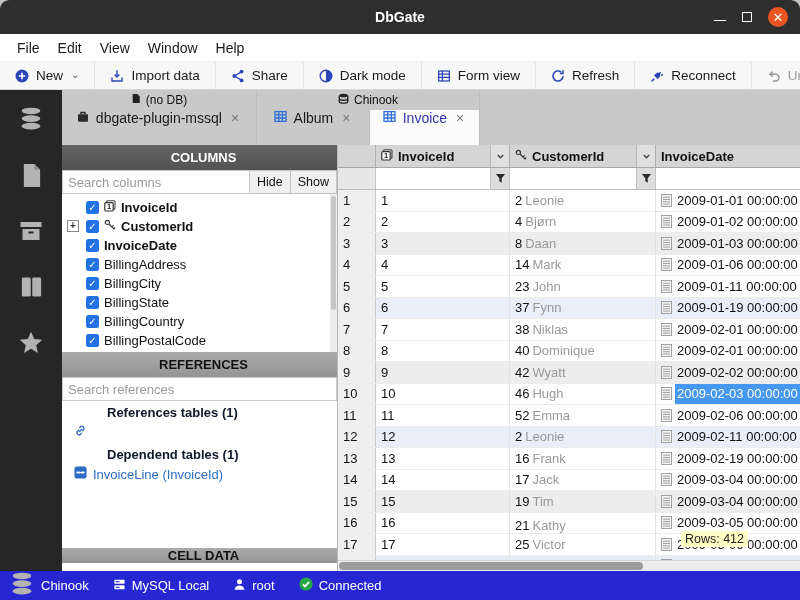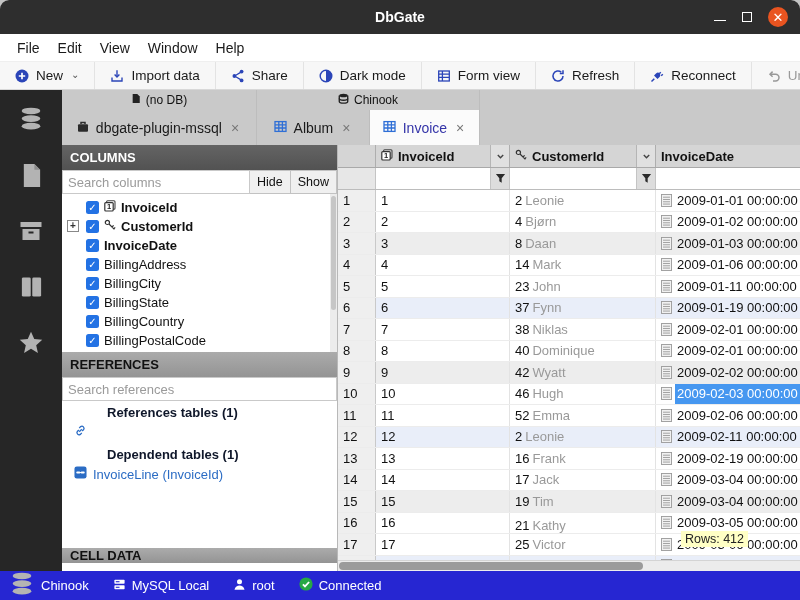--- a/index.html
+++ b/index.html
@@ -35,29 +35,29 @@
   .main{flex:1;display:flex;min-height:0;}
   .iconbar{flex:0 0 62px;background:#262626;display:flex;flex-direction:column;align-items:center;
     padding-top:16px;gap:30px;}
   .ib{width:26px;height:26px;display:flex;align-items:center;justify-content:center;}
   .workspace{flex:1;display:flex;flex-direction:column;min-width:0;}
   
   .tabstrip{flex:0 0 55px;background:#c9c9c9;display:flex;flex-direction:column;}
   .groups{flex:0 0 20px;display:flex;font-size:12px;color:#111;}
   .group{display:flex;align-items:center;justify-content:center;gap:5px;border-right:1px solid #bdbdbd;}
   .tabs{flex:0 0 35px;display:flex;}
-  .tab{display:flex;align-items:center;justify-content:center;gap:7px;font-size:14px;color:#1a1a1a;
+  .tab{display:flex;align-items:flex-start;justify-content:center;gap:7px;font-size:14px;color:#1a1a1a;
     border-right:1px solid #bdbdbd;background:#c9c9c9;}
   .tab.active{background:#fbfbfb;color:var(--tab-active-text);}
   .tab-close{color:#777;font-size:14px;padding:0 2px;}
   
   .content{flex:1;display:flex;min-height:0;}
   .leftpanel{flex:0 0 178px;background:#fff;border-right:1px solid #b8b8b8;display:flex;
     flex-direction:column;font-size:13px;min-height:0;}
-  .panel-header{flex:0 0 25px;display:flex;align-items:center;padding-left:8px;font-weight:bold;font-size:13px;}
+  .panel-header{flex:0 0 25px;display:flex;align-items:center;padding-left:8px;font-weight:bold;font-size:13px;justify-content:center;}
   .panel-header.dark{background:linear-gradient(#646464,#525252);color:#fff;}
   .panel-header.light{background:linear-gradient(#ababab,#949494);color:#111;}
   .search-row{flex:0 0 24px;display:flex;}
   .search-input{flex:1;min-width:0;border:1px solid #c9c9c9;font-size:13px;padding:2px 5px;color:#333;
     outline:none;font-family:inherit;}
   .search-input::placeholder{color:#9a9a9a;}
   .mini-btn{flex:0 0 auto;padding:0 7px;background:#f0f0f0;border:1px solid #c2c2c2;border-left:none;
     font-size:12.5px;display:flex;align-items:center;color:#111;}
   .col-list{position:relative;padding:4px 0 2px;}
   .col-item{height:19px;display:flex;align-items:center;gap:5px;padding-left:24px;position:relative;color:#111;}

